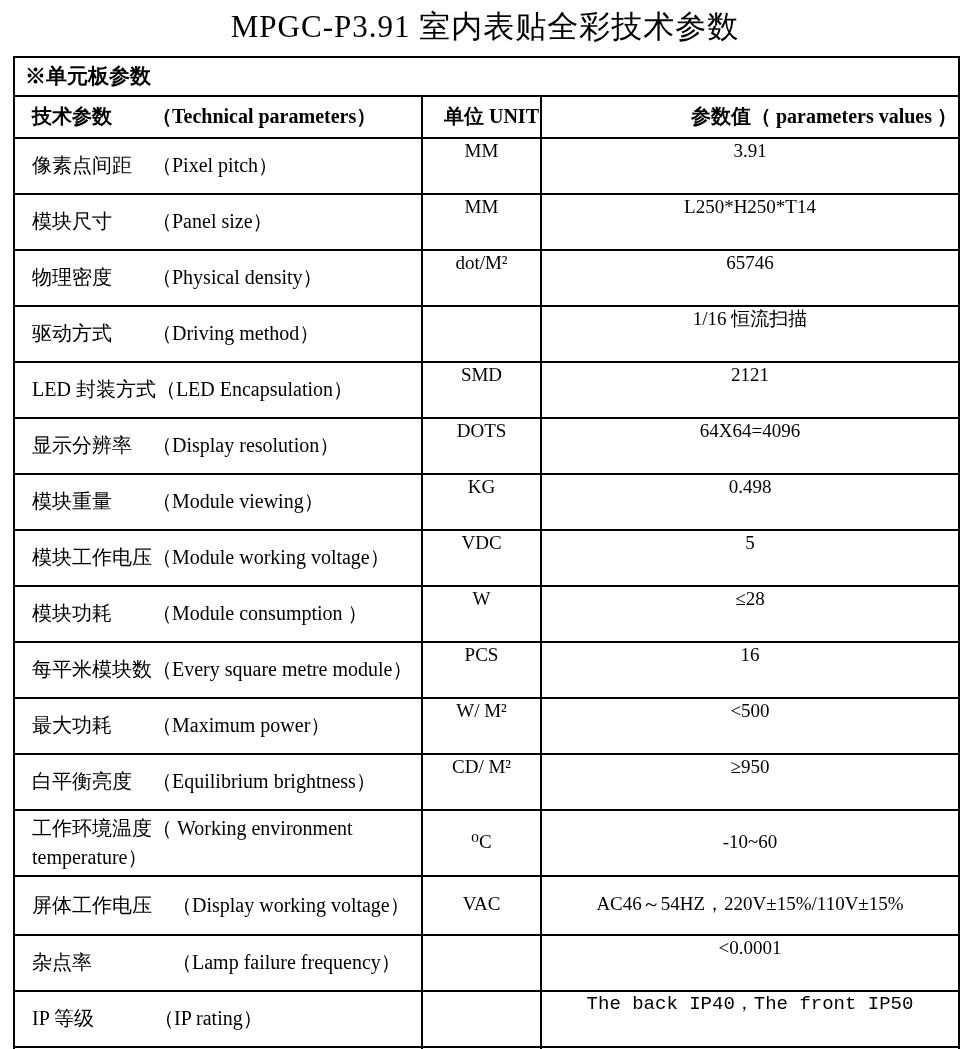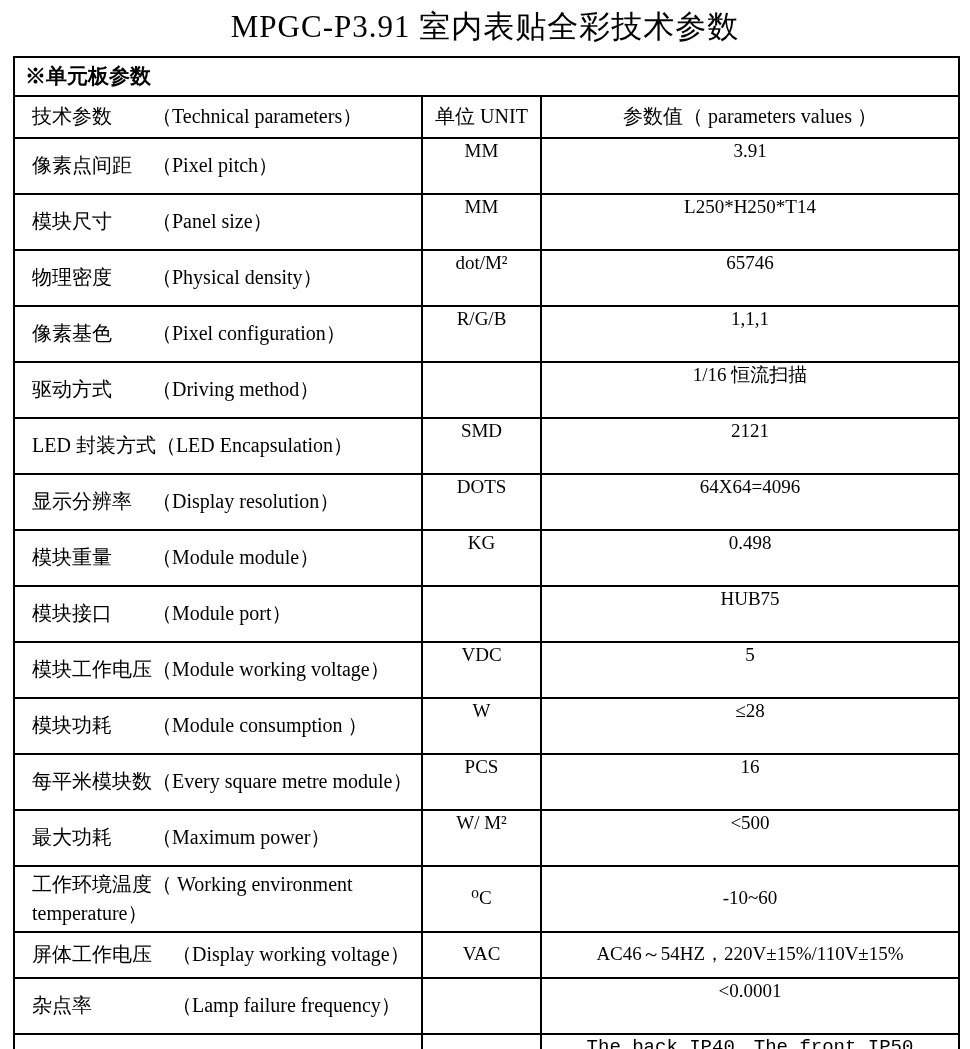--- a/index.html
+++ b/index.html
@@ -42,39 +42,39 @@
   }
   tr.section-row th {
     height: 39px;
     text-align: left;
     font-size: 21px;
     font-weight: bold;
     padding: 2px 10px 2px 10px;
     vertical-align: middle;
   }
   tr.head-row { height: 42px; }
-  tr.head-row th { font-size: 20px; font-weight: normal; vertical-align: middle; }
+  tr.head-row th { font-size: 20px; font-weight: bold; vertical-align: middle; }
   tr.head-row th.c1 { text-align: left; padding-left: 17px; }
-  tr.head-row th.c2, tr.head-row th.c3 { text-align: center; }
+  tr.head-row th.c2, tr.head-row th.c3 { text-align: right; }
   tr.data-row { height: 56px; }
   tr.data-row td.c1 {
     font-size: 20px;
     text-align: left;
     vertical-align: middle;
     padding: 3px 8px 3px 17px;
     line-height: 1.45;
   }
   tr.data-row td.c2, tr.data-row td.c3 {
     font-size: 19px;
     text-align: center;
     vertical-align: top;
     line-height: 1.2;
   }
   tr.data-row.tall { height: 62px; }
-  tr.data-row.taller { height: 46px; }
+  tr.data-row.taller { height: 59px; }
   tr.data-row.tall td.c2, tr.data-row.tall td.c3,
   tr.data-row.taller td.c2, tr.data-row.taller td.c3 {
     vertical-align: middle;
     padding-top: 0;
   }
   td.c1.justify {
     text-align: justify;
     text-align-last: left;
   }
   td.c3.mono {
@@ -115,68 +115,63 @@
     <td class="c1">模块尺寸　　（Panel size）</td>
     <td class="c2">MM</td>
     <td class="c3">L250*H250*T14</td>
   </tr>
         <tr class="data-row">
     <td class="c1">物理密度　　（Physical density）</td>
     <td class="c2">dot/M²</td>
     <td class="c3">65746</td>
   </tr>
         <tr class="data-row">
-    <td class="c1">像素基色　　（Pixel configuration）</td>
-    <td class="c2">R/G/B</td>
-    <td class="c3">1,1,1</td>
-  </tr>
-        <tr class="data-row">
     <td class="c1">驱动方式　　（Driving method）</td>
     <td class="c2"></td>
     <td class="c3">1/16 恒流扫描</td>
   </tr>
         <tr class="data-row">
     <td class="c1">LED 封装方式（LED Encapsulation）</td>
     <td class="c2">SMD</td>
     <td class="c3">2121</td>
   </tr>
         <tr class="data-row">
     <td class="c1">显示分辨率　（Display resolution）</td>
     <td class="c2">DOTS</td>
     <td class="c3">64X64=4096</td>
   </tr>
         <tr class="data-row">
-    <td class="c1">模块重量　　（Module module）</td>
+    <td class="c1">模块重量　　（Module viewing）</td>
     <td class="c2">KG</td>
     <td class="c3">0.498</td>
-  </tr>
-        <tr class="data-row">
-    <td class="c1">模块接口　　（Module port）</td>
-    <td class="c2"></td>
-    <td class="c3">HUB75</td>
   </tr>
         <tr class="data-row">
     <td class="c1">模块工作电压（Module working voltage）</td>
     <td class="c2">VDC</td>
     <td class="c3">5</td>
   </tr>
         <tr class="data-row">
     <td class="c1">模块功耗　　（Module consumption ）</td>
     <td class="c2">W</td>
     <td class="c3">≤28</td>
   </tr>
         <tr class="data-row">
     <td class="c1">每平米模块数（Every square metre module）</td>
     <td class="c2">PCS</td>
     <td class="c3">16</td>
   </tr>
         <tr class="data-row">
     <td class="c1">最大功耗　　（Maximum power）</td>
     <td class="c2">W/ M²</td>
     <td class="c3">&lt;500</td>
+  </tr>
+        <tr class="data-row">
+    <td class="c1">白平衡亮度　（Equilibrium brightness）</td>
+    <td class="c2">CD/ M²</td>
+    <td class="c3">≥950</td>
   </tr>
         <tr class="data-row tall">
     <td class="c1 justify">工作环境温度（ Working environment temperature）</td>
     <td class="c2">⁰C</td>
     <td class="c3">-10~60</td>
   </tr>
         <tr class="data-row taller">
     <td class="c1">屏体工作电压　（Display working voltage）</td>
     <td class="c2">VAC</td>
     <td class="c3">AC46～54HZ，220V±15%/110V±15%</td>

